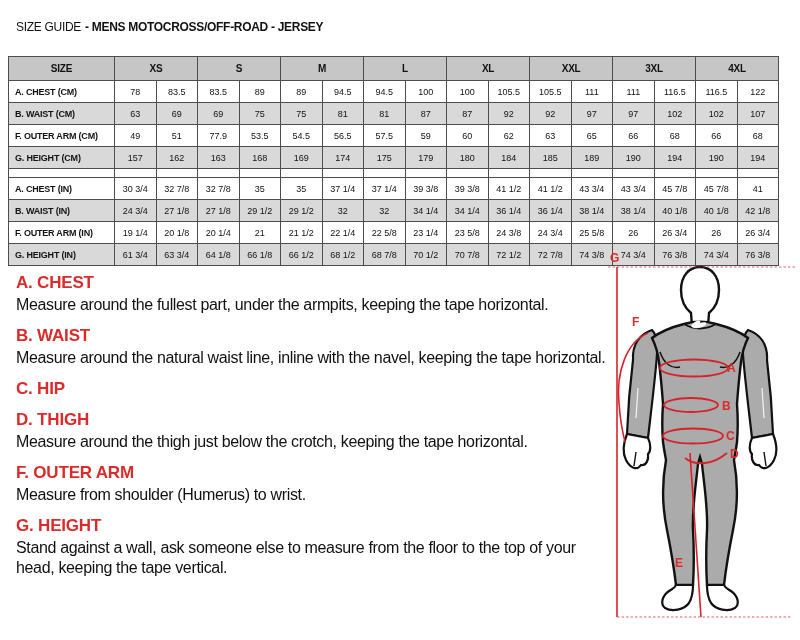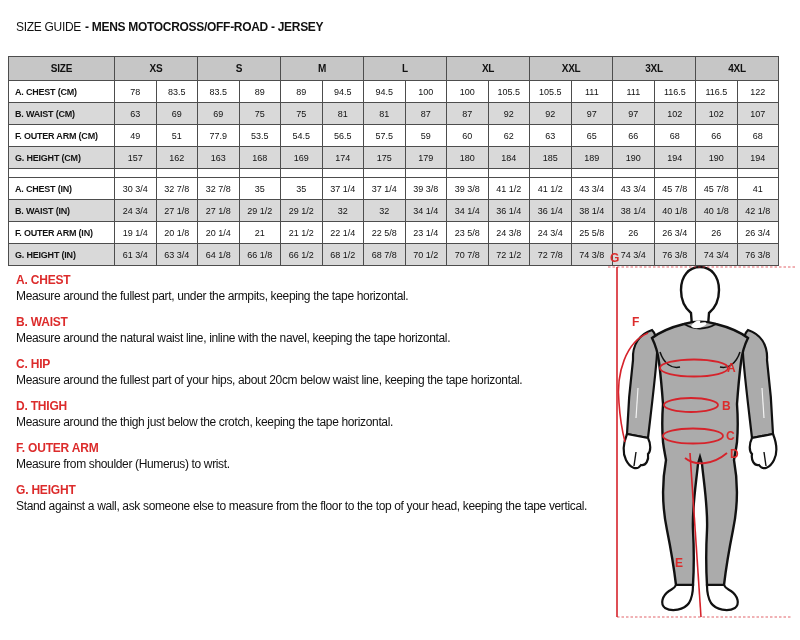--- a/index.html
+++ b/index.html
@@ -16,22 +16,22 @@
   table.size-table{border-collapse:collapse;table-layout:fixed;width:770px;}
   .size-table th,.size-table td{border:1px solid #4d4d4d;overflow:hidden;white-space:nowrap;}
   .size-table thead th{background:var(--hdr-bg,#c6c6c6);height:21px;font-size:10px;font-weight:700;text-align:center;letter-spacing:-0.2px;}
   .size-table td{height:19px;font-size:9px;text-align:center;background:#fff;}
   .size-table td.rowlabel{text-align:left;padding-left:6px;font-weight:700;letter-spacing:-0.2px;}
   .size-table tr.stripe td{background:var(--stripe-bg,#d9d9d9);}
   .size-table tr.gap td{height:6px;background:#fff;}
   
   .howto{position:absolute;left:16px;top:262px;width:600px;}
   .howto h2{margin:0 0 4px 0;font-size:15px;font-weight:700;letter-spacing:-0.3px;color:#111;}
-  .measure-label{margin-top:11px;font-size:12px;font-weight:700;color:var(--accent,#dc2b2b);letter-spacing:-0.2px;}
-  .measure-text{margin-top:2px;font-size:12px;letter-spacing:-0.35px;color:#111;line-height:1.25;}
+  .measure-label{margin-top:11px;font-size:17px;font-weight:700;color:var(--accent,#dc2b2b);letter-spacing:-0.2px;}
+  .measure-text{margin-top:2px;font-size:16px;letter-spacing:-0.35px;color:#111;line-height:1.25;}
   
   .figure{position:absolute;left:596px;top:248px;width:204px;height:392px;}
   .figure svg{display:block;}
   .fig-label{font-family:"Liberation Sans",sans-serif;font-size:12px;font-weight:700;fill:var(--accent,#dc2b2b);}
 </style>
 </head>
 <body>
 
 <div class="page">
 
@@ -239,21 +239,20 @@
     <div class="measure-section">
       <div class="measure-label">A. CHEST</div>
       <div class="measure-text">Measure around the fullest part, under the armpits, keeping the tape horizontal.</div>
     </div>
     <div class="measure-section">
       <div class="measure-label">B. WAIST</div>
       <div class="measure-text">Measure around the natural waist line, inline with the navel, keeping the tape horizontal.</div>
     </div>
     <div class="measure-section">
       <div class="measure-label">C. HIP</div>
-      <div class="measure-text">Measure around the fullest part of your hips, about 20cm below waist line, keeping the tape horizontal.</div>
     </div>
     <div class="measure-section">
       <div class="measure-label">D. THIGH</div>
       <div class="measure-text">Measure around the thigh just below the crotch, keeping the tape horizontal.</div>
     </div>
     <div class="measure-section">
       <div class="measure-label">F. OUTER ARM</div>
       <div class="measure-text">Measure from shoulder (Humerus) to wrist.</div>
     </div>
     <div class="measure-section">

